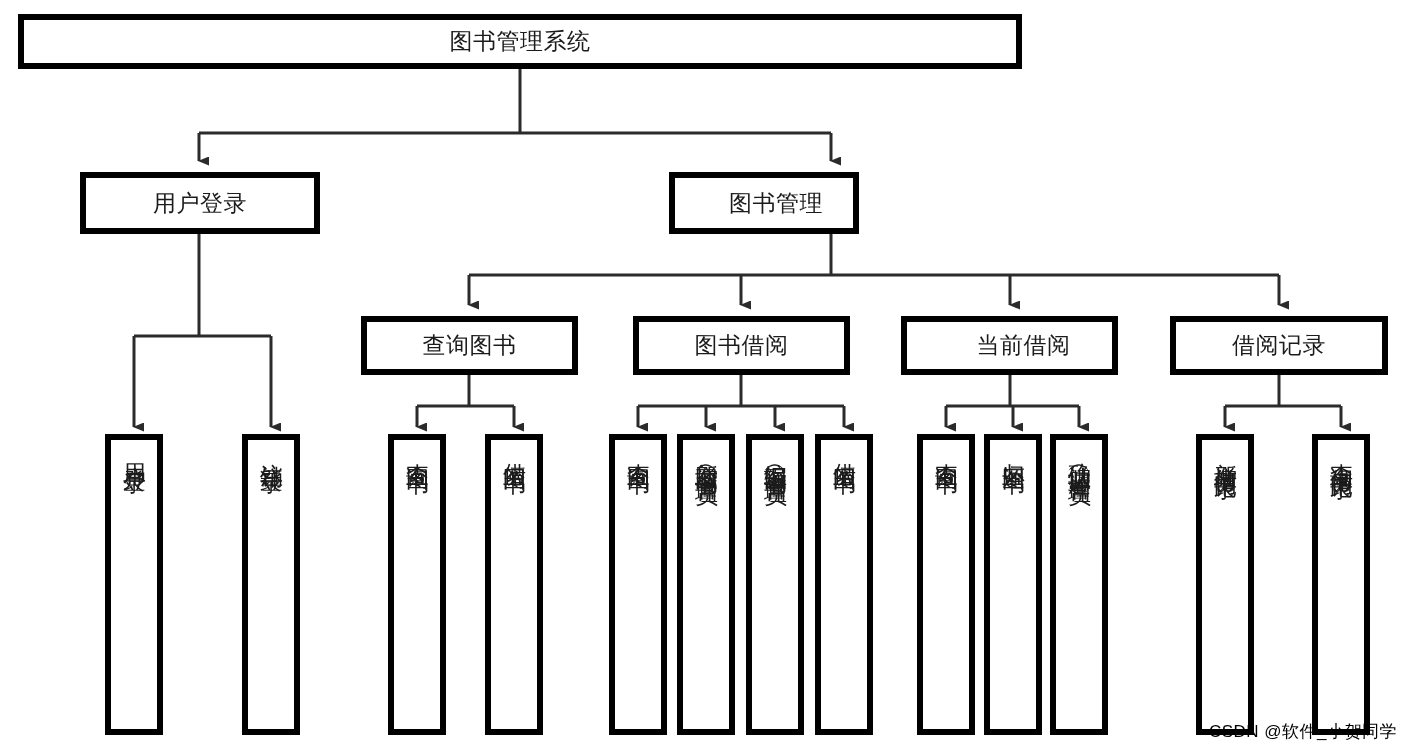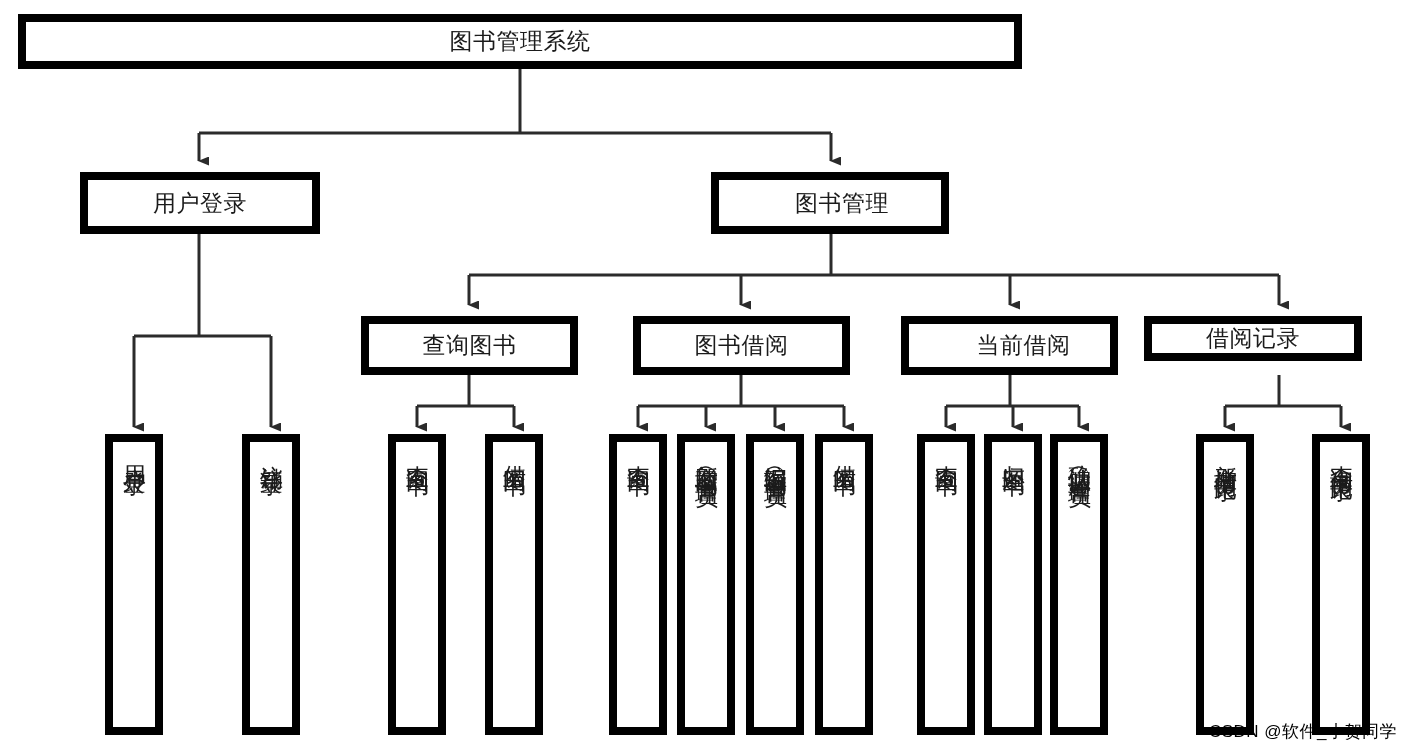--- a/index.html
+++ b/index.html
@@ -22,21 +22,21 @@
     left: 0;
     top: 0;
     width: 1405px;
     height: 747px;
     pointer-events: none;
   }
   .node {
     position: absolute;
     box-sizing: border-box;
     background: #ffffff;
-    border: 8px solid #000000;
+    border: 6px solid #000000;
     display: flex;
     align-items: center;
     justify-content: center;
     color: #1b1b1b;
     z-index: 2;
   }
   .node-label {
     display: block;
     text-align: center;
     line-height: 1.08;
@@ -131,34 +131,34 @@
     </g>
   </svg>
 
   <div class="node root horiz" style="left:18px; top:14px; width:1004px; height:55px;">
     <span class="node-label">图书管理系统</span>
   </div>
 
   <div class="node horiz" style="left:80px; top:172px; width:240px; height:62px;">
     <span class="node-label">用户登录</span>
   </div>
-  <div class="node horiz" style="left:711px; top:172px; width:238px; height:62px;padding-left:24px;">
+  <div class="node horiz" style="left:669px; top:172px; width:190px; height:62px;padding-left:24px;">
     <span class="node-label">图书管理</span>
   </div>
 
   <div class="node horiz" style="left:361px; top:316px; width:217px; height:59px;">
     <span class="node-label">查询图书</span>
   </div>
   <div class="node horiz" style="left:633px; top:316px; width:217px; height:59px;">
     <span class="node-label">图书借阅</span>
   </div>
   <div class="node horiz" style="left:901px; top:316px; width:217px; height:59px;padding-left:28px;">
     <span class="node-label">当前借阅</span>
   </div>
-  <div class="node horiz" style="left:1144px; top:316px; width:218px; height:45px;">
+  <div class="node horiz" style="left:1170px; top:316px; width:218px; height:59px;">
     <span class="node-label">借阅记录</span>
   </div>
 
   <div class="node leaf" style="left:105px; top:434px; width:58px; height:301px;">
     <span class="node-label">用户登录</span>
   </div>
   <div class="node leaf" style="left:242px; top:434px; width:58px; height:301px;">
     <span class="node-label">注销登录</span>
   </div>
 

